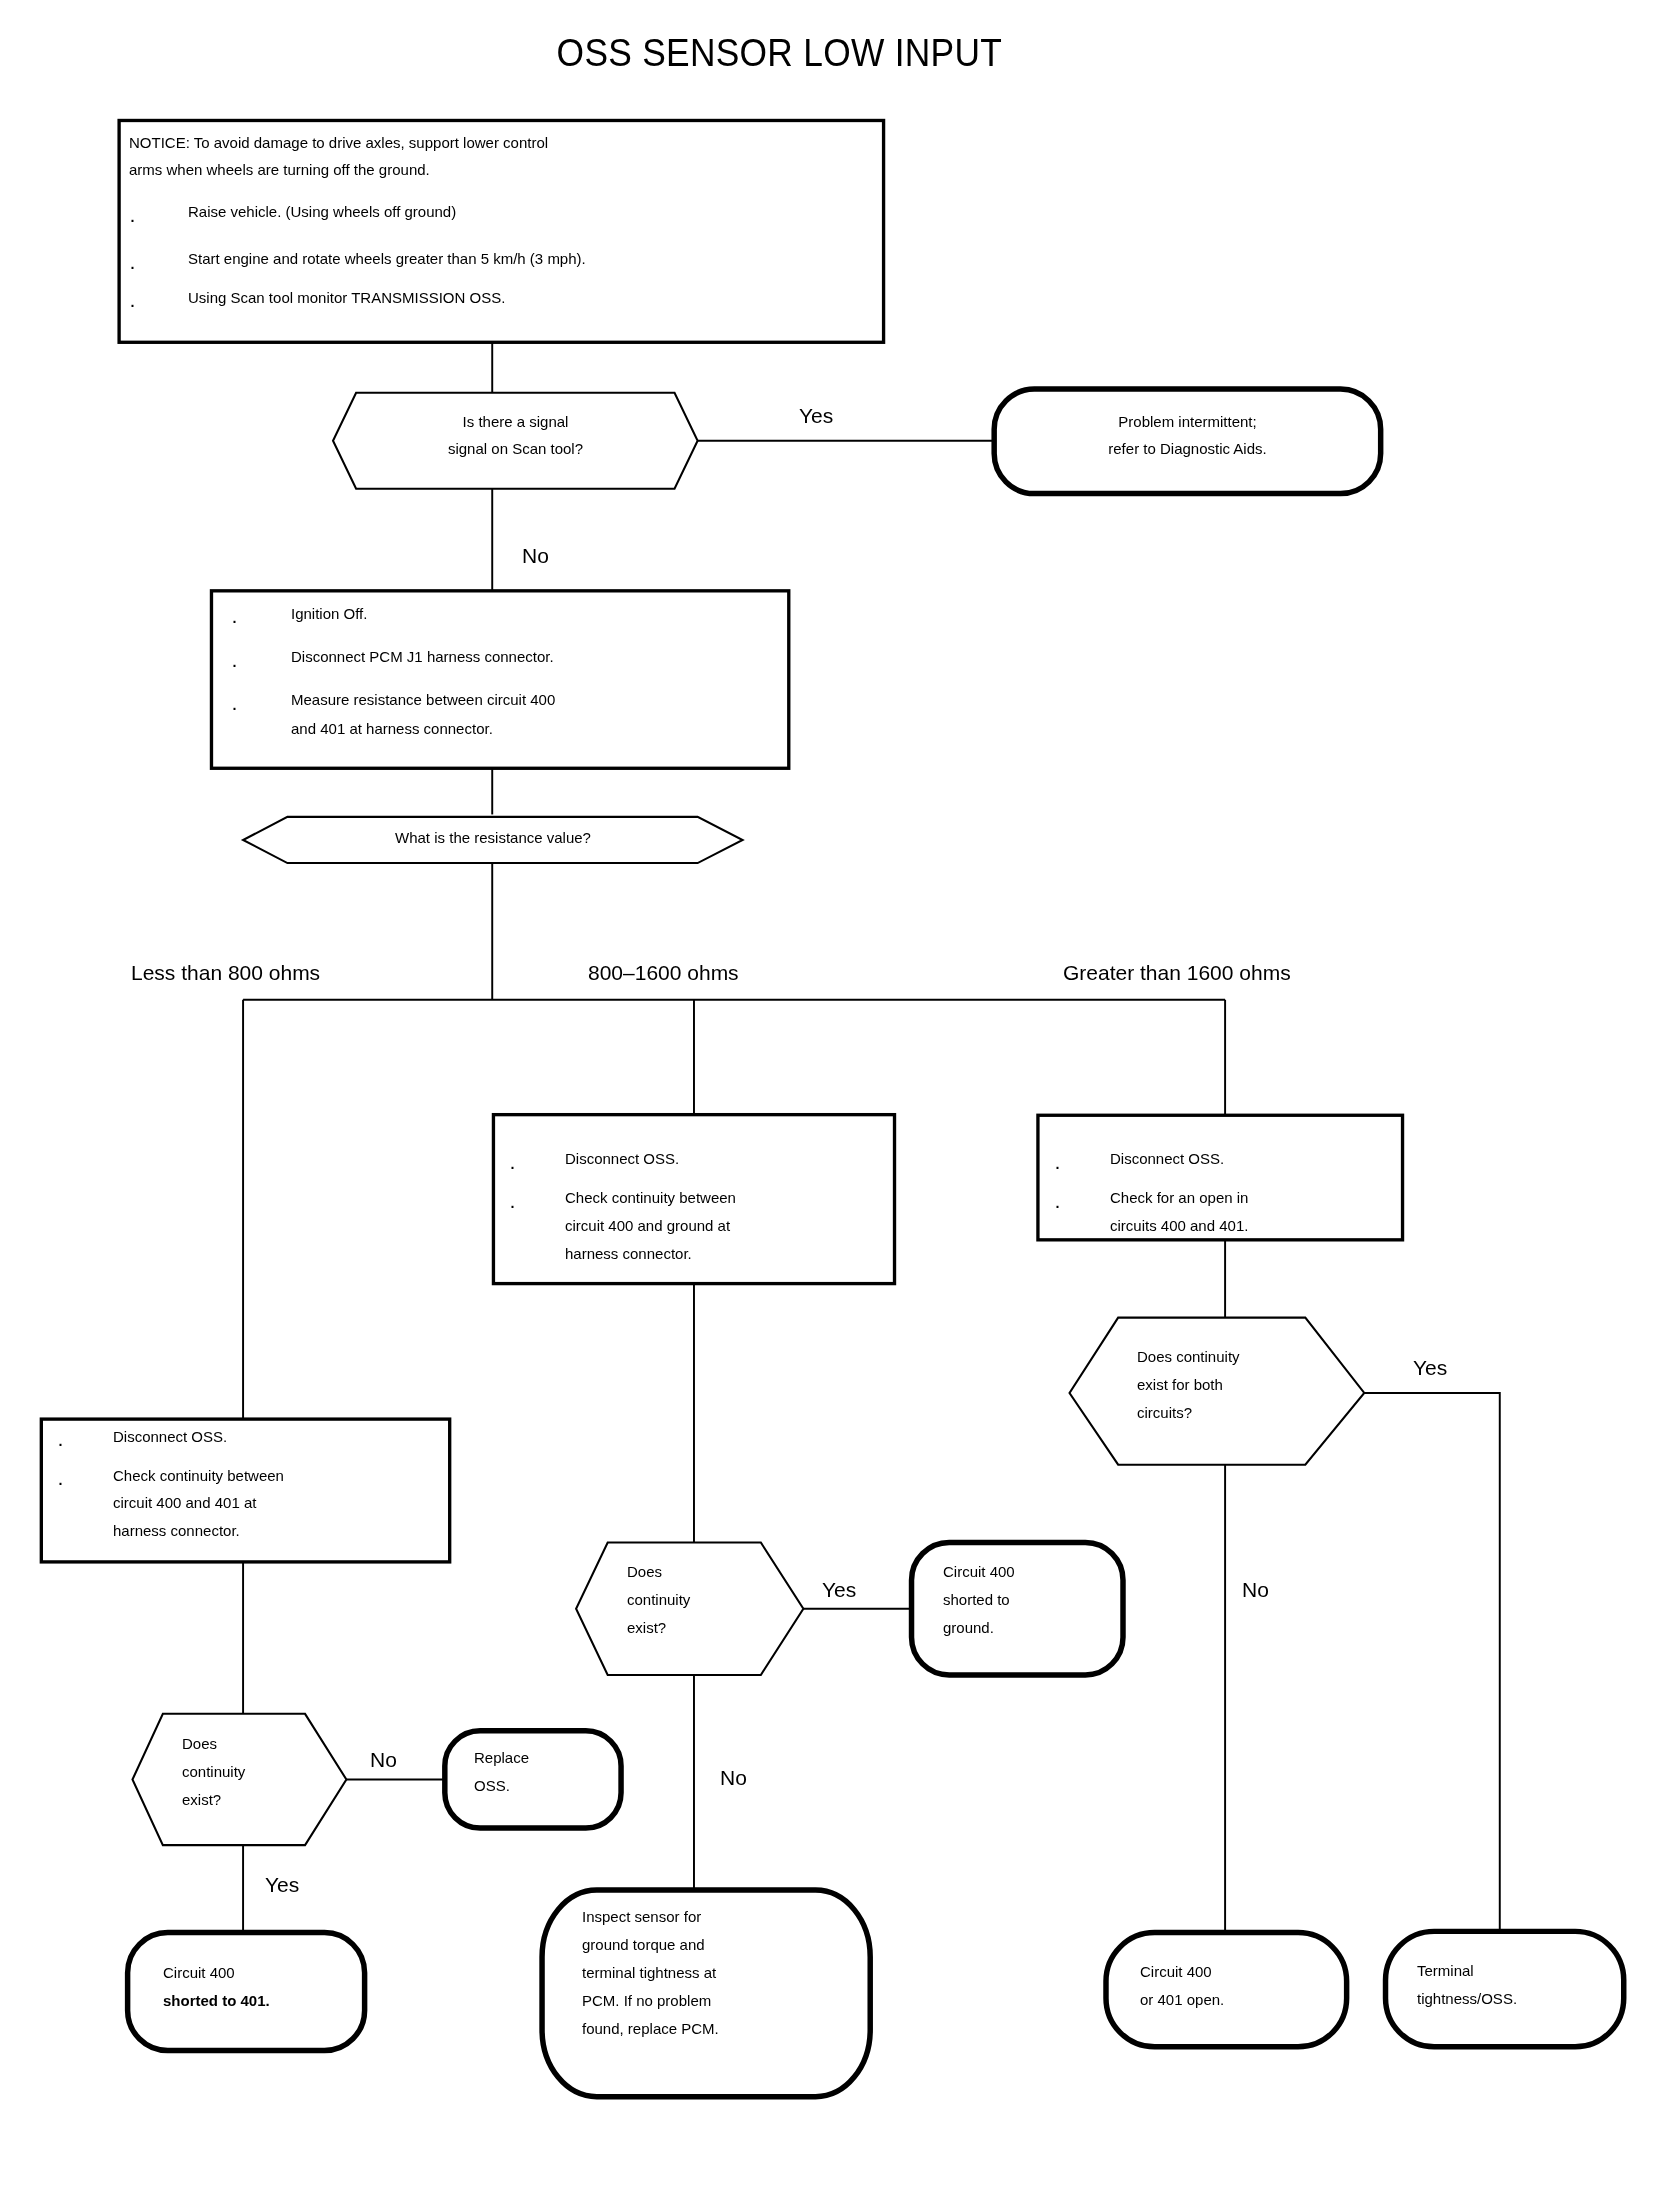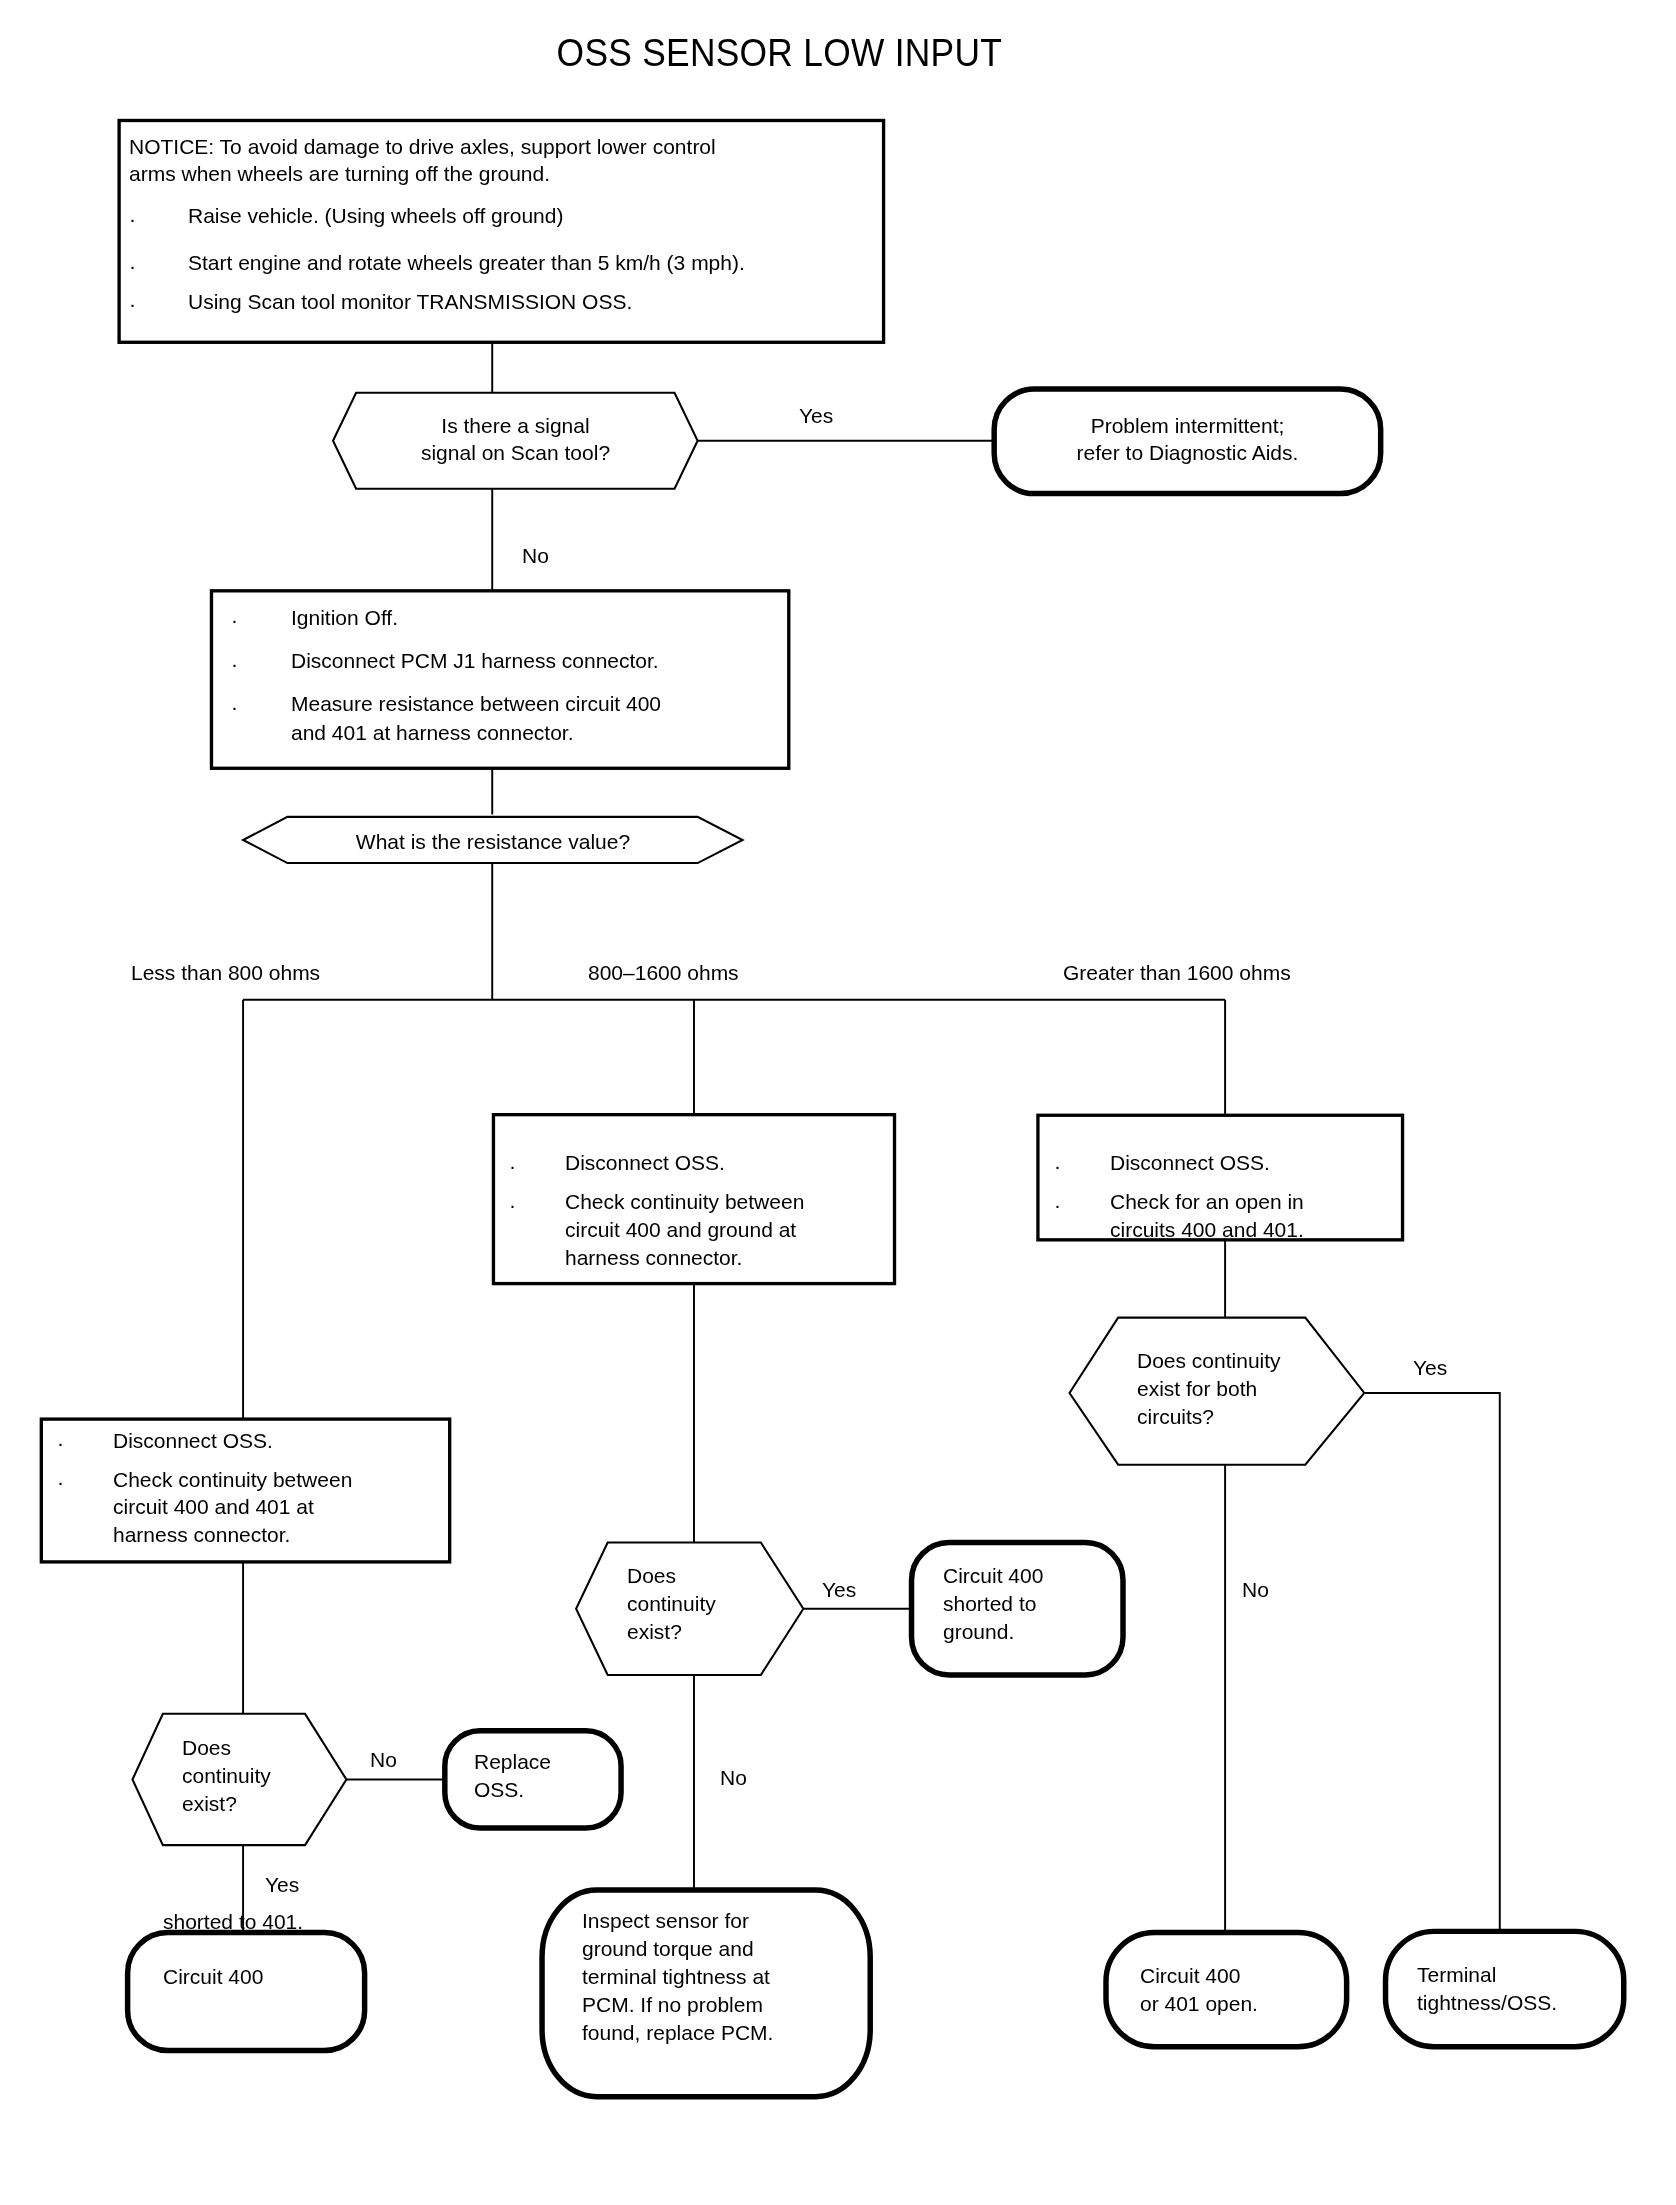--- a/index.html
+++ b/index.html
@@ -15,21 +15,21 @@
   .shape-thin{fill:#ffffff;stroke:#000000;stroke-width:3.4;}
   .shape-box{fill:#ffffff;stroke:#000000;stroke-width:5.5;}
   .shape-term{fill:#ffffff;stroke:#000000;stroke-width:9;}
   
   .tx{position:absolute;white-space:pre;line-height:1.32;}
   .title{
     font-size:38px;font-weight:400;letter-spacing:0.3px;
     font-stretch:semi-condensed;
     transform:scaleX(0.93);transform-origin:left top;
   }
-  .body{font-size:21px;}
+  .body{font-size:15px;}
   .edge{font-size:21px;}
   .bul{position:absolute;font-size:21px;}
   .ctr{text-align:center;}
 </style>
 </head>
 <body>
 
 <div id="sheet">
 
   <svg id="flow" viewBox="0 0 2758 3628">
@@ -192,21 +192,21 @@
   <div class="tx body" style="left:182px;top:1762px;">continuity</div>
   <div class="tx body" style="left:182px;top:1790px;">exist?</div>
 
   <div class="tx edge" style="left:370px;top:1746px;">No</div>
   <div class="tx edge" style="left:265px;top:1871px;">Yes</div>
 
   <div class="tx body" style="left:474px;top:1748px;">Replace</div>
   <div class="tx body" style="left:474px;top:1776px;">OSS.</div>
 
   <div class="tx body" style="left:163px;top:1963px;">Circuit 400</div>
-  <div class="tx body" style="left:163px;top:1908px;">shorted to 401.</div>
+  <div class="tx body" style="left:163px;top:1991px;font-weight:bold;">shorted to 401.</div>
 
   <div class="tx body" style="left:582px;top:1907px;">Inspect sensor for</div>
   <div class="tx body" style="left:582px;top:1935px;">ground torque and</div>
   <div class="tx body" style="left:582px;top:1963px;">terminal tightness at</div>
   <div class="tx body" style="left:582px;top:1991px;">PCM. If no problem</div>
   <div class="tx body" style="left:582px;top:2019px;">found, replace PCM.</div>
 
   <div class="tx body" style="left:1140px;top:1962px;">Circuit 400</div>
   <div class="tx body" style="left:1140px;top:1990px;">or 401 open.</div>
 

